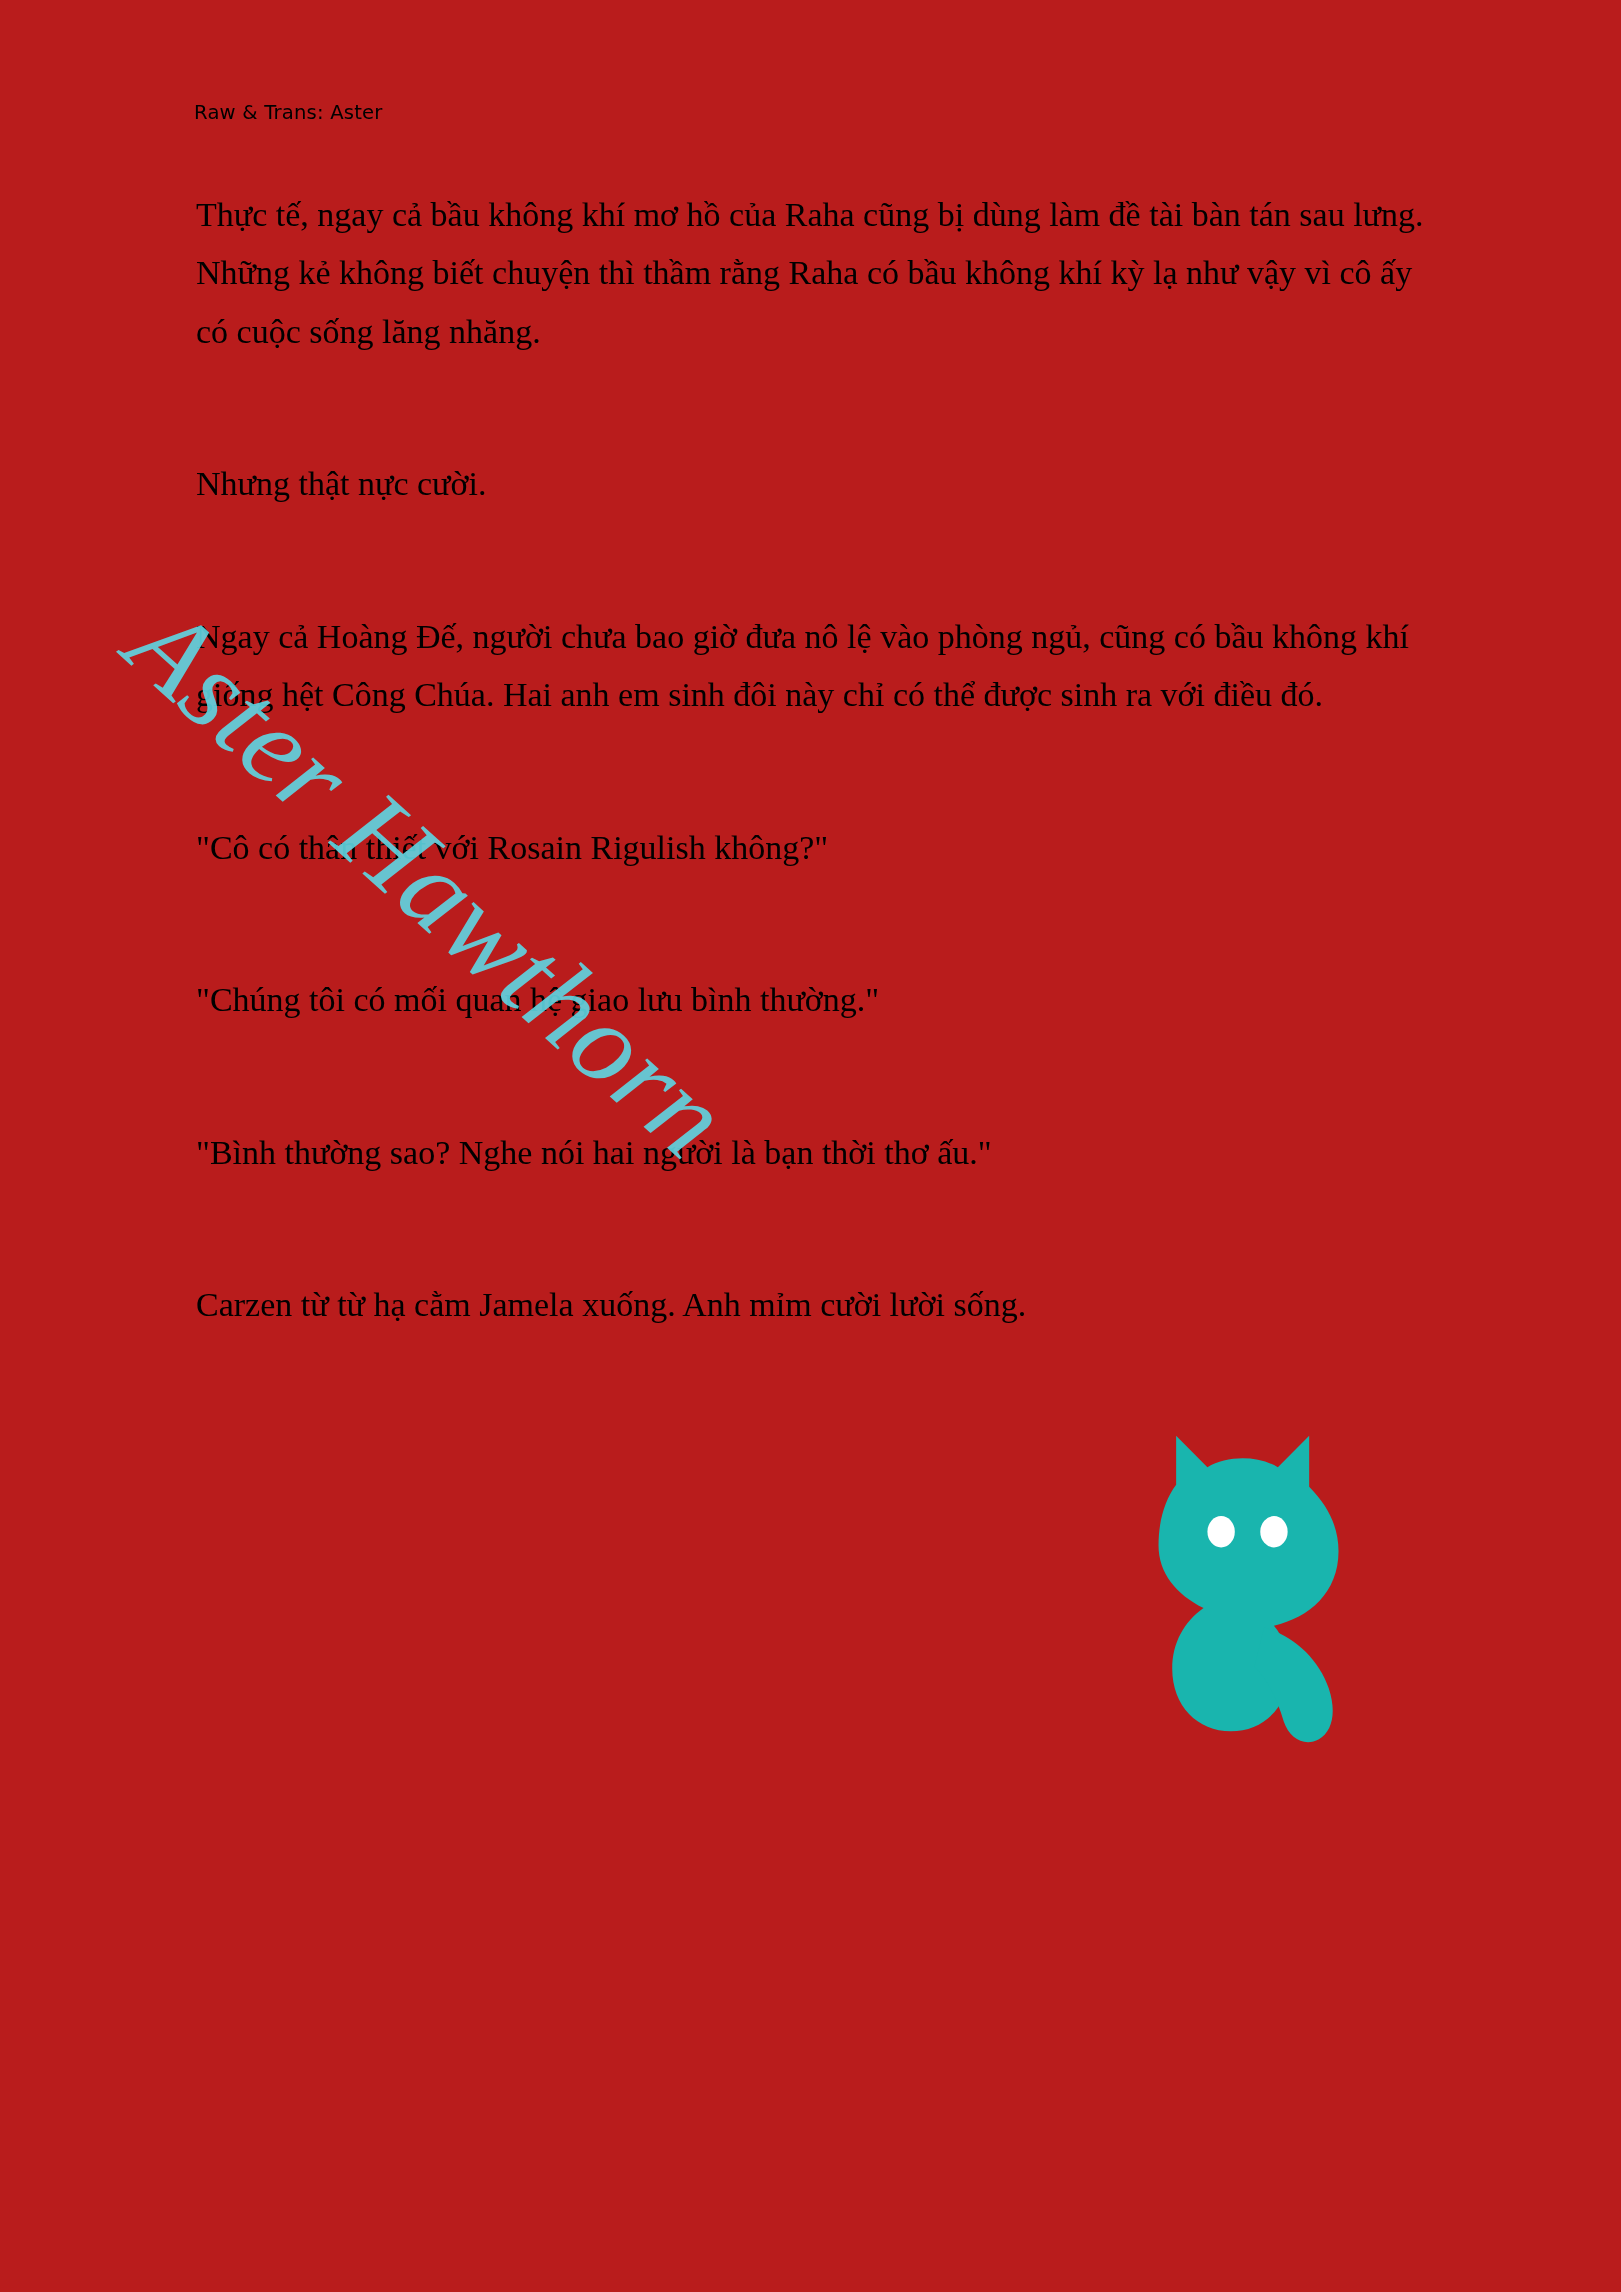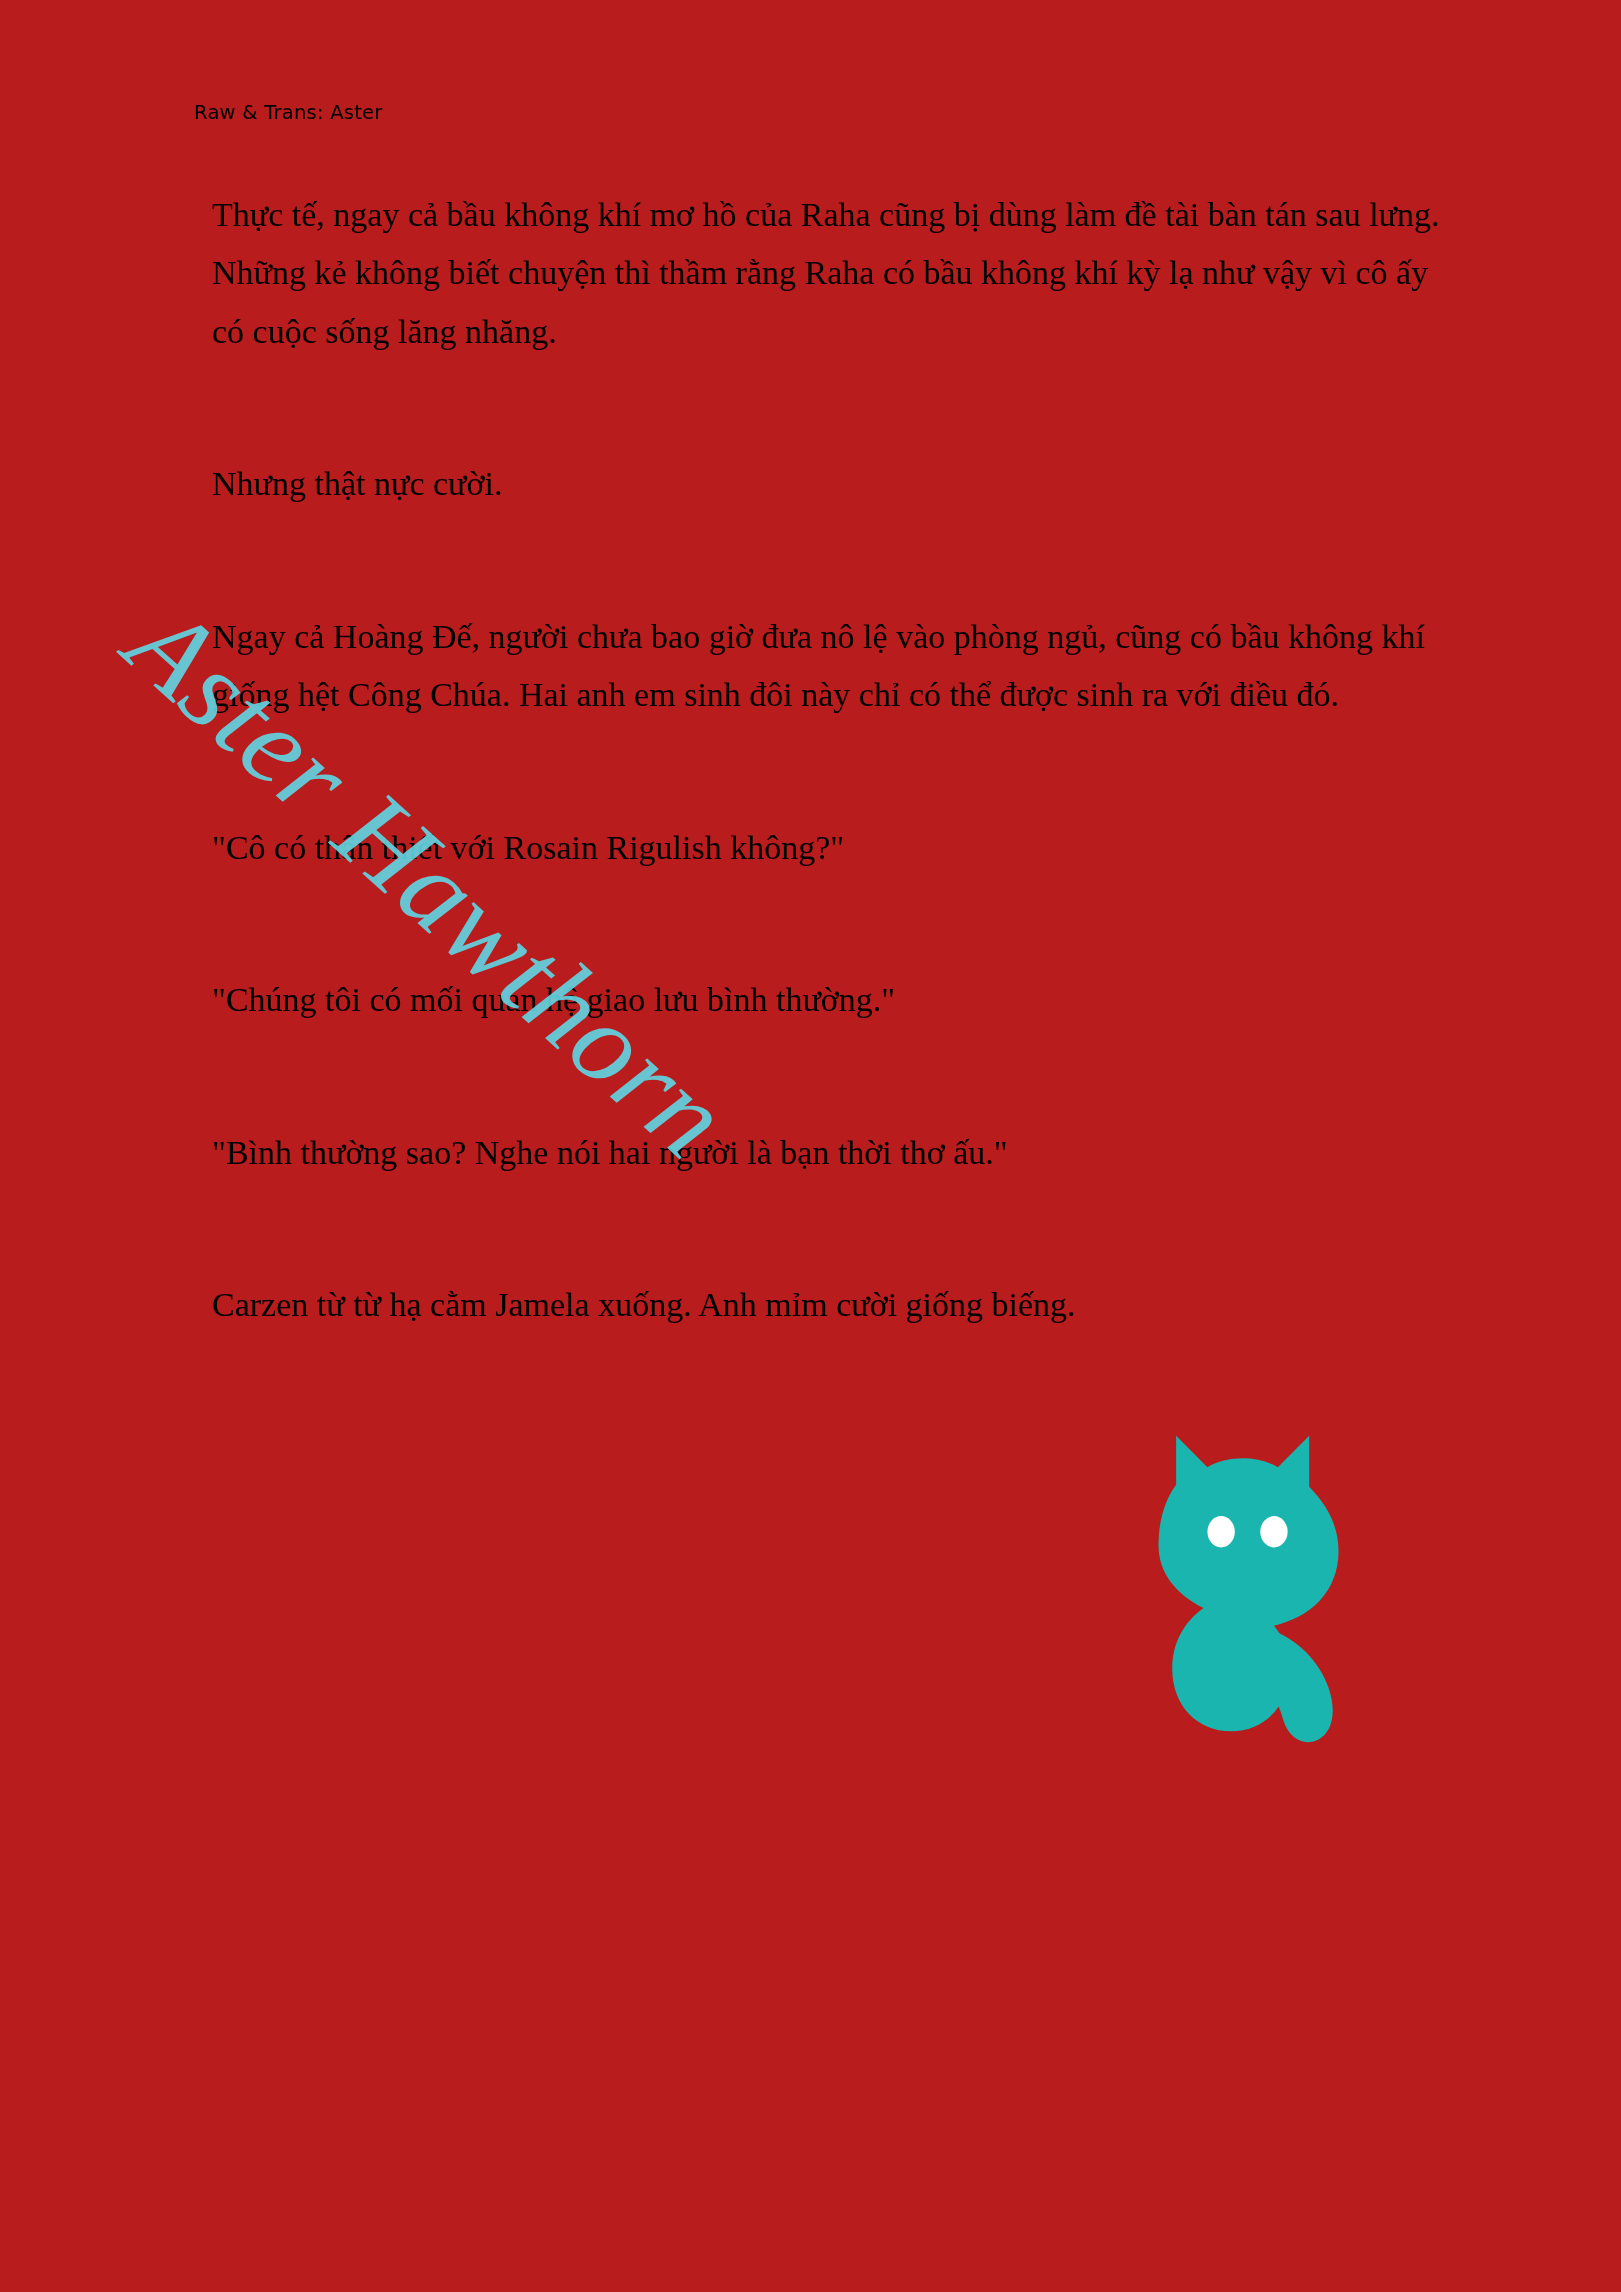--- a/index.html
+++ b/index.html
@@ -24,21 +24,21 @@
     left: 194px;
     top: 101px;
     font-family: "DejaVu Sans", sans-serif;
     font-size: 19.6px;
     color: #000000;
     letter-spacing: 0.2px;
     white-space: nowrap;
   }
   .content {
     position: absolute;
-    left: 212px;
+    left: 196px;
     top: 186px;
     width: 1245px;
   }
   .para {
     font-family: "Liberation Serif", serif;
     font-size: 34px;
     line-height: 1.72;
     color: #000000;
     margin: 0 0 71px 0;
     text-align: left;
@@ -78,21 +78,21 @@
 
   <div class="header-note">Raw &amp; Trans: Aster</div>
 
   <div class="content">
     <p class="para spaced-extra">Thực tế, ngay cả bầu không khí mơ hồ của Raha cũng bị dùng làm đề tài bàn tán sau lưng. Những kẻ không biết chuyện thì thầm rằng Raha có bầu không khí kỳ lạ như vậy vì cô ấy có cuộc sống lăng nhăng.</p>
     <p class="para spaced-extra">Nhưng thật nực cười.</p>
     <p class="para spaced-extra">Ngay cả Hoàng Đế, người chưa bao giờ đưa nô lệ vào phòng ngủ, cũng có bầu không khí giống hệt Công Chúa. Hai anh em sinh đôi này chỉ có thể được sinh ra với điều đó.</p>
     <p class="para spaced-extra">"Cô có thân thiết với Rosain Rigulish không?"</p>
     <p class="para spaced-extra">"Chúng tôi có mối quan hệ giao lưu bình thường."</p>
     <p class="para spaced-extra">"Bình thường sao? Nghe nói hai người là bạn thời thơ ấu."</p>
-    <p class="para">Carzen từ từ hạ cằm Jamela xuống. Anh mỉm cười giống biếng.</p>
+    <p class="para">Carzen từ từ hạ cằm Jamela xuống. Anh mỉm cười lười sống.</p>
   </div>
 
   <div class="watermark-text">Aster Hawthorn</div>
 
   <svg class="watermark-cat" viewBox="0 0 230 330" aria-hidden="true">
     <g fill="#19b5ae">
       <path d="M40 60 L40 10 L72 42 C82 36 95 33 108 33 C121 33 134 36 144 42 L176 10 L176 62 C196 82 206 104 206 128 C206 170 176 196 140 204 C150 216 156 232 156 248 C156 286 130 312 96 312 C62 312 36 286 36 248 C36 222 48 200 68 186 C40 172 22 150 22 122 C22 98 28 76 40 60 Z"></path>
       <path d="M130 206 C160 214 186 238 196 268 C204 292 200 312 186 320 C172 328 156 320 150 302 C144 282 136 262 120 246 Z"></path>
     </g>
     <g fill="#ffffff">

